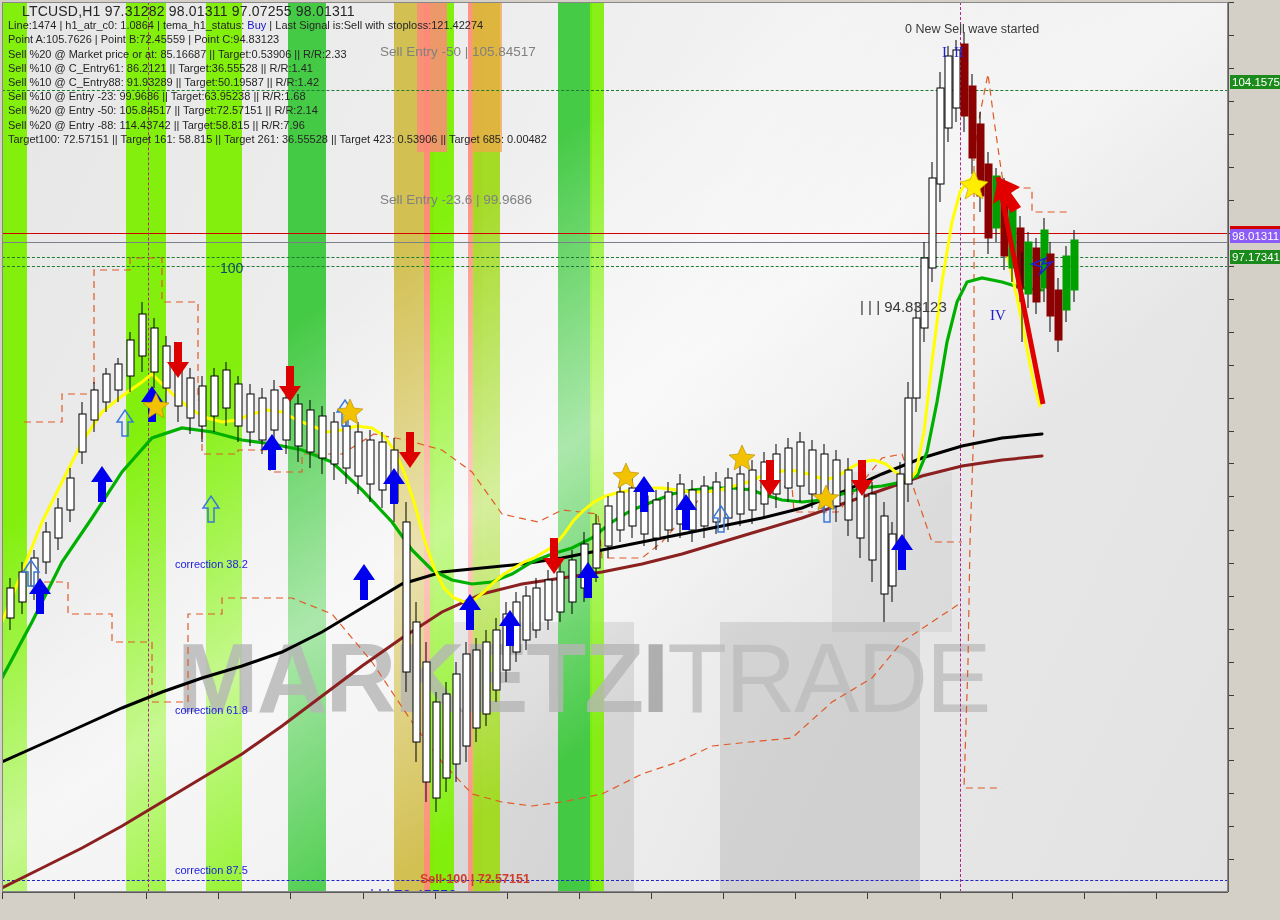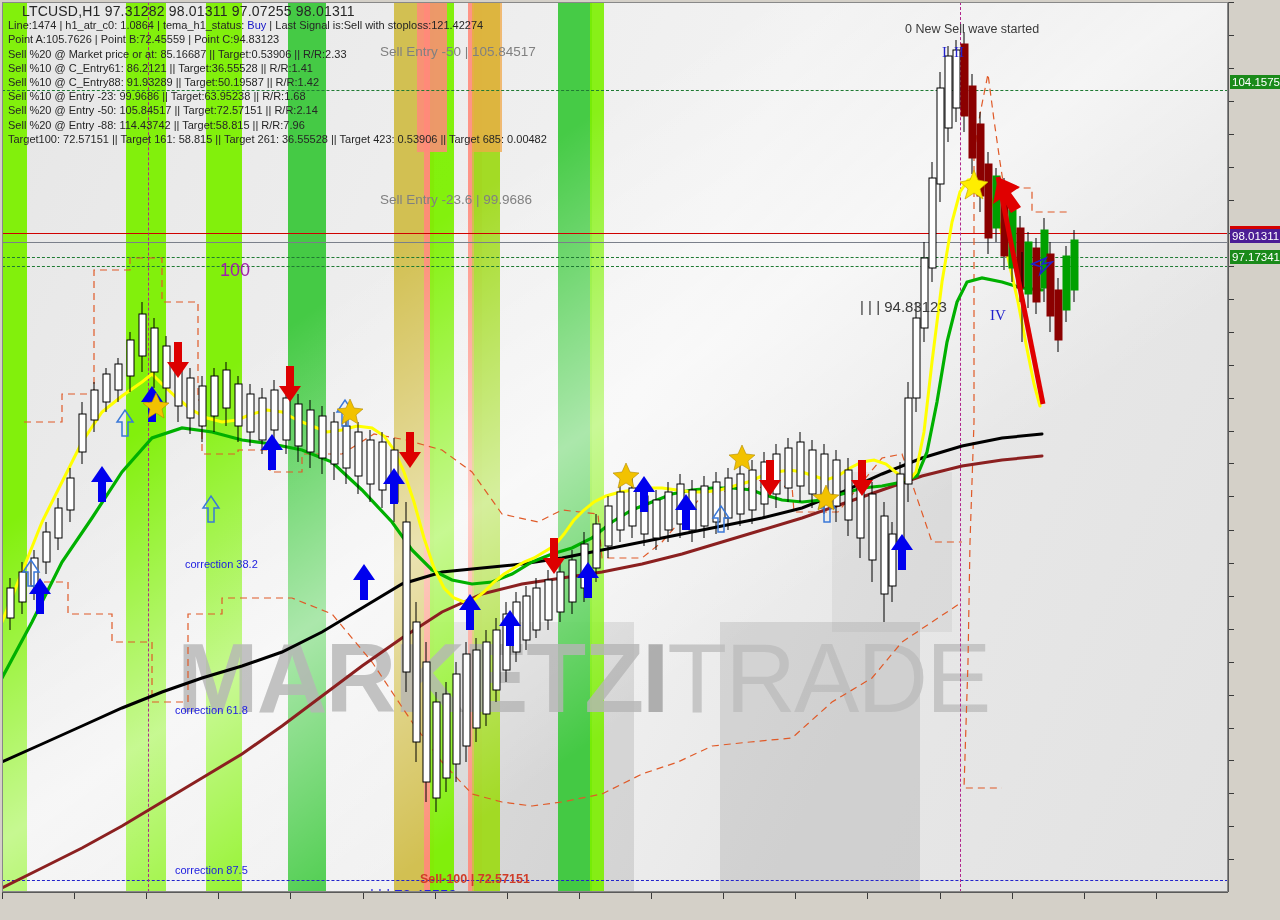--- a/index.html
+++ b/index.html
@@ -38,21 +38,21 @@
   #hdr .l1{font-size:14px;padding-left:14px;letter-spacing:.2px;}
   #hdr .blue{color:#1414c8;}
 
   
   .anno{position:absolute;white-space:nowrap;}
   .anno-grey{color:#808080;font-size:13.5px;}
   .anno-blue{color:#2020e0;font-size:11px;}
   .anno-blue-big{color:#2222dd;font-size:15px;}
   .anno-dark{color:#3a3a3a;font-size:12.5px;}
   .anno-red{color:#d03c28;font-size:12.5px;}
-  .anno-100{color:#a21caf;font-size:18px;}
+  .anno-100{color:#0c4a6e;font-size:14px;}
 
   
   .hline{position:absolute;left:0;right:0;height:0;border-top-width:1px;}
   .hl-solid-red{border-top:1px solid #d00000;}
   .hl-solid-grey{border-top:1px solid #7a7f8a;}
   .hl-dash-green{border-top:1px dashed #1f7a33;}
   .hl-dash-blue{border-top:1px dashed #2222cc;}
 
   
   .vline{position:absolute;top:0;bottom:0;width:0;border-left:1px dashed #b0268c;}
@@ -60,21 +60,21 @@
   
   #yaxis{position:absolute;left:1228px;top:2px;width:52px;height:890px;
          background:#d4d0c8;}
   #yaxis-line{position:absolute;left:1228px;top:2px;width:0;height:890px;
          border-left:1px solid #5a5a5a;}
   .ytick{position:absolute;left:1229px;width:5px;height:0;border-top:1px solid #3a3a3a;}
   .ybadge{position:absolute;left:1230px;font-size:11.5px;padding:1px 2px;
         transform:translateY(-50%);white-space:nowrap;z-index:6;}
   .ybadge.green{background:#1a8a1a;color:#fff;}
   .ybadge.red{background:#d40000;color:#fff;}
-  .ybadge.black{background:#4c1d95;color:#fff;}
+  .ybadge.black{background:#8b5cf6;color:#fff;}
 
   
   #xaxis{position:absolute;left:0;top:892px;width:1280px;height:28px;background:#d4d0c8;}
   #xaxis-line{position:absolute;left:2px;top:892px;width:1226px;height:0;
         border-top:1px solid #5a5a5a;}
   .xtick{position:absolute;top:893px;width:0;height:6px;border-left:1px solid #3a3a3a;}
 
   
   #svg-overlay{position:absolute;inset:0;}
 </style>
@@ -452,21 +452,21 @@
     <span class="anno anno-grey" style="left:378px;top:190px;">Sell Entry -23.6 | 99.9686</span>
 
     <span class="anno anno-red" style="left:418px;top:870px;font-weight:bold;">Sell-100 | 72.57151</span>
 
     <span class="anno anno-blue-big" style="left:368px;top:884px;">| | | 72.45559</span>
 
     <span class="anno anno-dark" style="left:858px;top:296px;font-size:15px;">| | | 94.83123</span>
 
     <span class="anno anno-dark" style="left:903px;top:20px;">0 New Sell wave started</span>
 
-    <span class="anno anno-blue" style="left:183px;top:556px;text-align:right;">correction 38.2</span>
+    <span class="anno anno-blue" style="left:173px;top:556px;text-align:right;">correction 38.2</span>
 
     <span class="anno anno-blue" style="left:173px;top:702px;">correction 61.8</span>
 
     <span class="anno anno-blue" style="left:173px;top:862px;">correction 87.5</span>
 
     <div id="hdr">
       <div class="l1">LTCUSD,H1  97.31282 98.01311 97.07255 98.01311</div>
       <div><span>Line:1474 | h1_atr_c0: 1.0864 | tema_h1_status: </span><span class="blue">Buy</span><span> | Last Signal is:Sell with stoploss:121.42274</span></div>
       <div>Point A:105.7626 | Point B:72.45559 | Point C:94.83123</div>
       <div>Sell %20 @ Market price or at: 85.16687 || Target:0.53906 || R/R:2.33</div>

